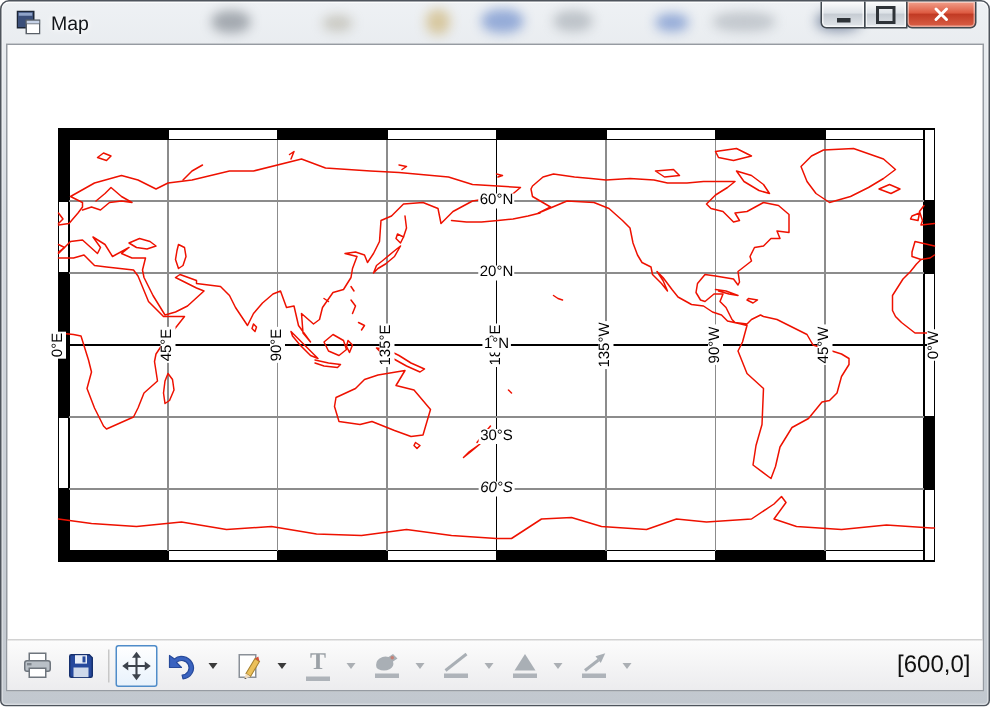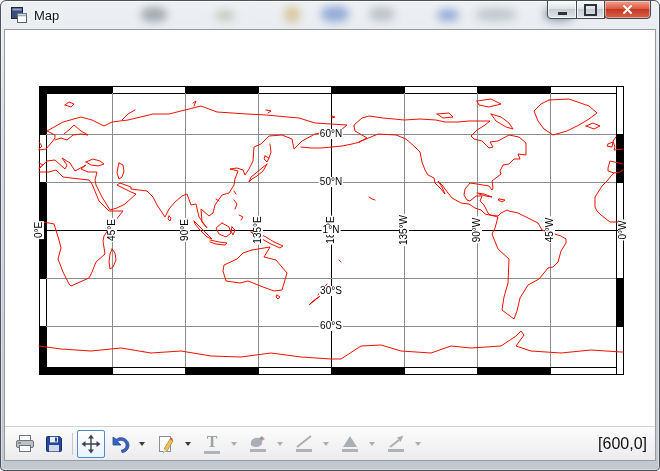--- a/index.html
+++ b/index.html
@@ -185,24 +185,24 @@
         <span class="mlabel mer" style="left: 34px; top: 200px;">0°E</span>
         <span class="mlabel mer" style="left: 107px; top: 200px;">45°E</span>
         <span class="mlabel mer" style="left: 180px; top: 200px;">90°E</span>
         <span class="mlabel mer" style="left: 253px; top: 200px;">135°E</span>
         <span class="mlabel mer" style="left: 326px; top: 200px;">180°E</span>
         <span class="mlabel mer" style="left: 399px; top: 200px;">135°W</span>
         <span class="mlabel mer" style="left: 472px; top: 200px;">90°W</span>
         <span class="mlabel mer" style="left: 545px; top: 200px;">45°W</span>
         <span class="mlabel mer" style="left: 618px; top: 200px;">0°W</span>
         <span class="mlabel par" style="left: 326px; top: 104px;">60°N</span>
-        <span class="mlabel par" style="left: 326px; top: 152px;">50°N</span>
+        <span class="mlabel par" style="left: 326px; top: 152px;">20°N</span>
         <span class="mlabel par" style="left: 326px; top: 200px;">1°N</span>
         <span class="mlabel par" style="left: 326px; top: 248px; margin-top: 13px;">30°S</span>
-        <span class="mlabel par" style="left: 326px; top: 296px;">60°S</span>
+        <span class="mlabel par" style="left: 326px; top: 296px; font-style: italic;">60°S</span>
       </div>
 
     <div class="toolbar">
 
       <button class="tb">
         <svg width="22" height="20" viewBox="0 0 22 20">
           <rect x="5.5" y="1.5" width="11" height="5" fill="#fff" stroke="#6e757d"></rect>
           <rect x="2.5" y="6.5" width="17" height="7" rx="1.5" fill="#b9c0c7" stroke="#6e757d"></rect>
           <rect x="4" y="8" width="3" height="1.6" fill="#7d848c"></rect>
           <rect x="5.5" y="11.5" width="11" height="6" fill="#fff" stroke="#6e757d"></rect>

